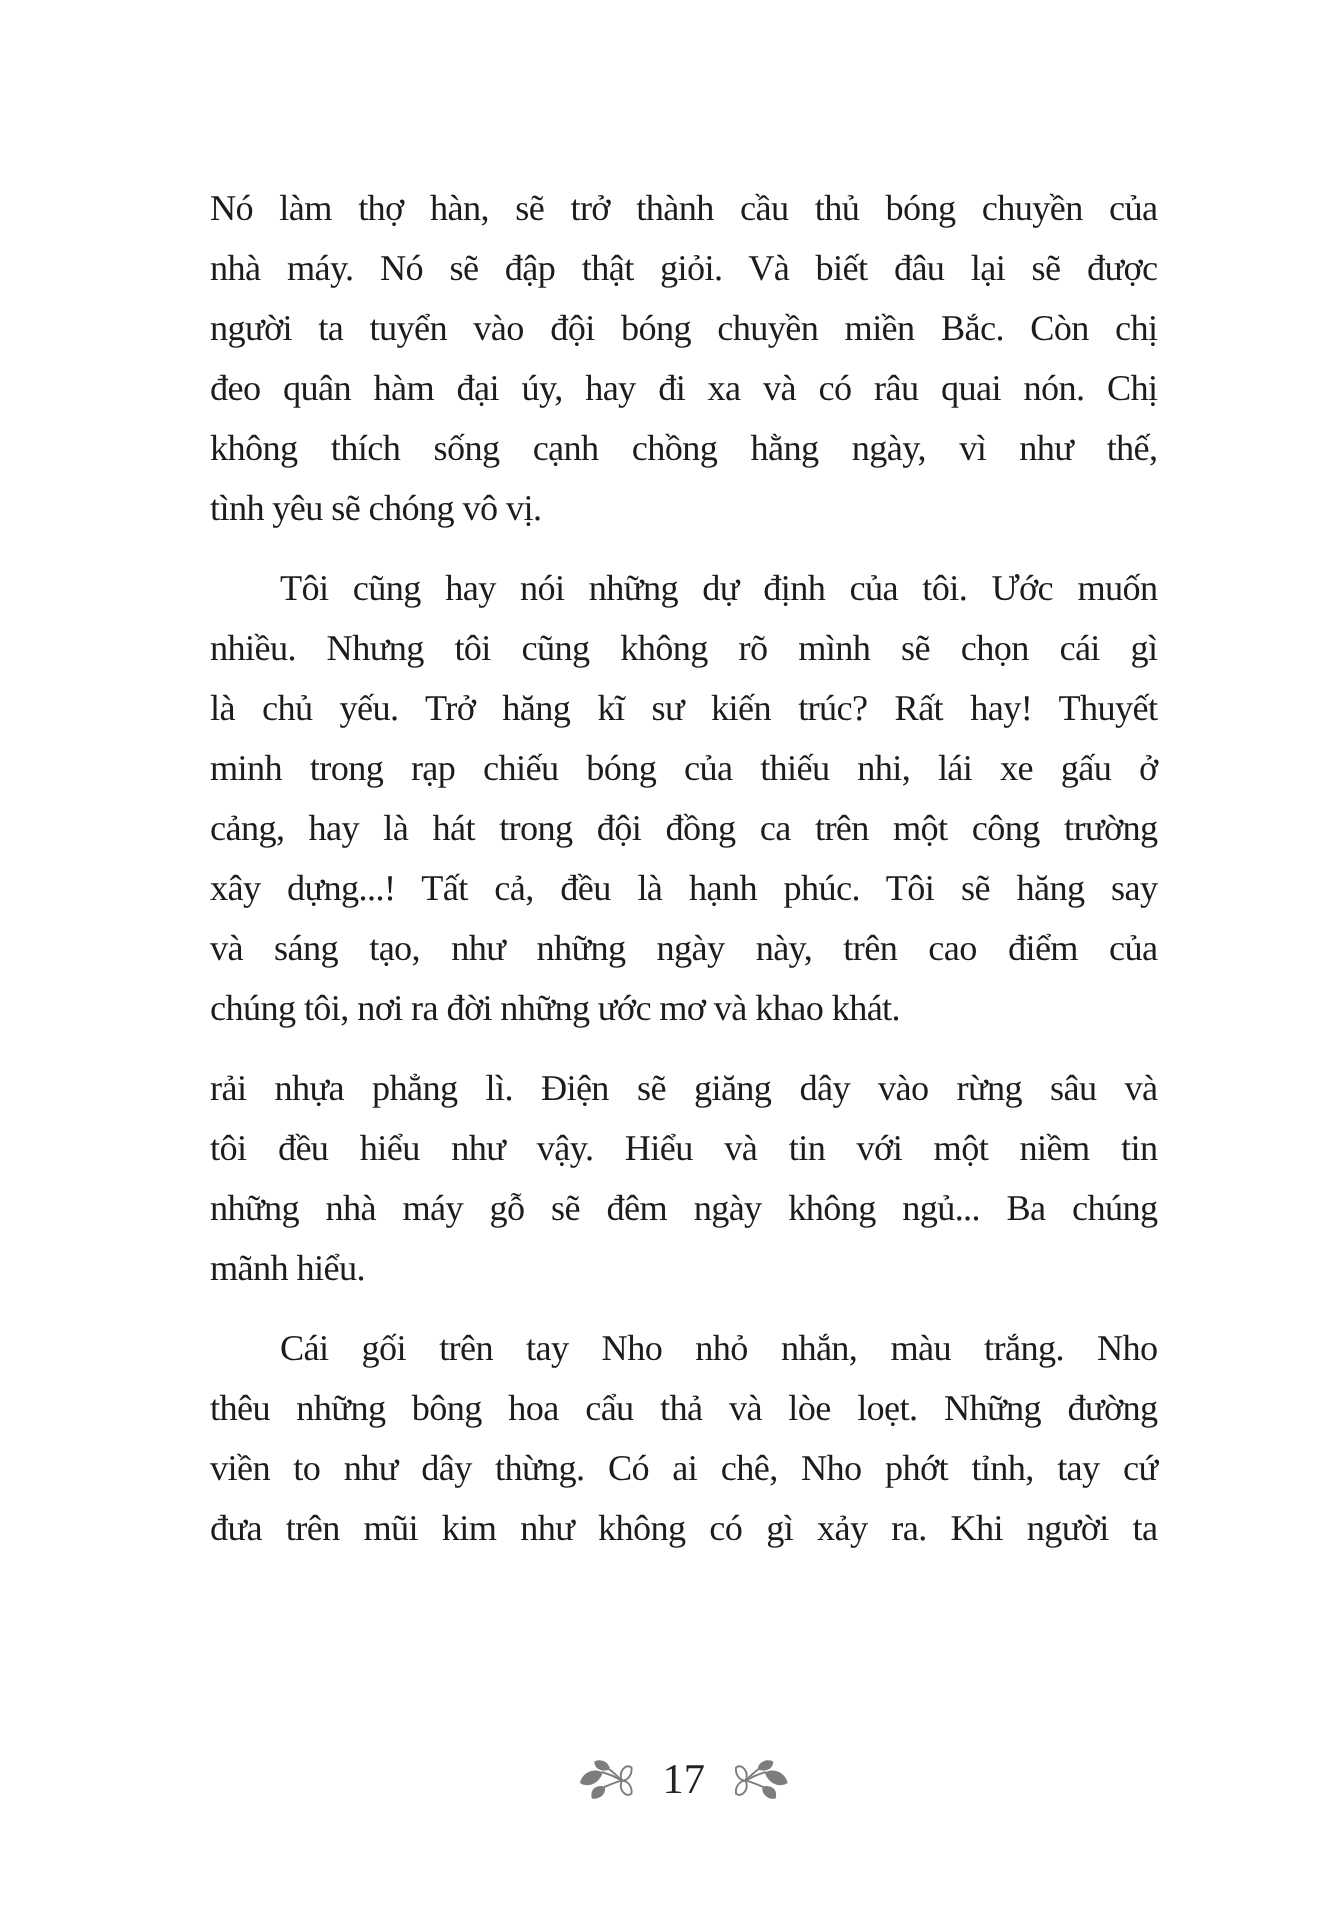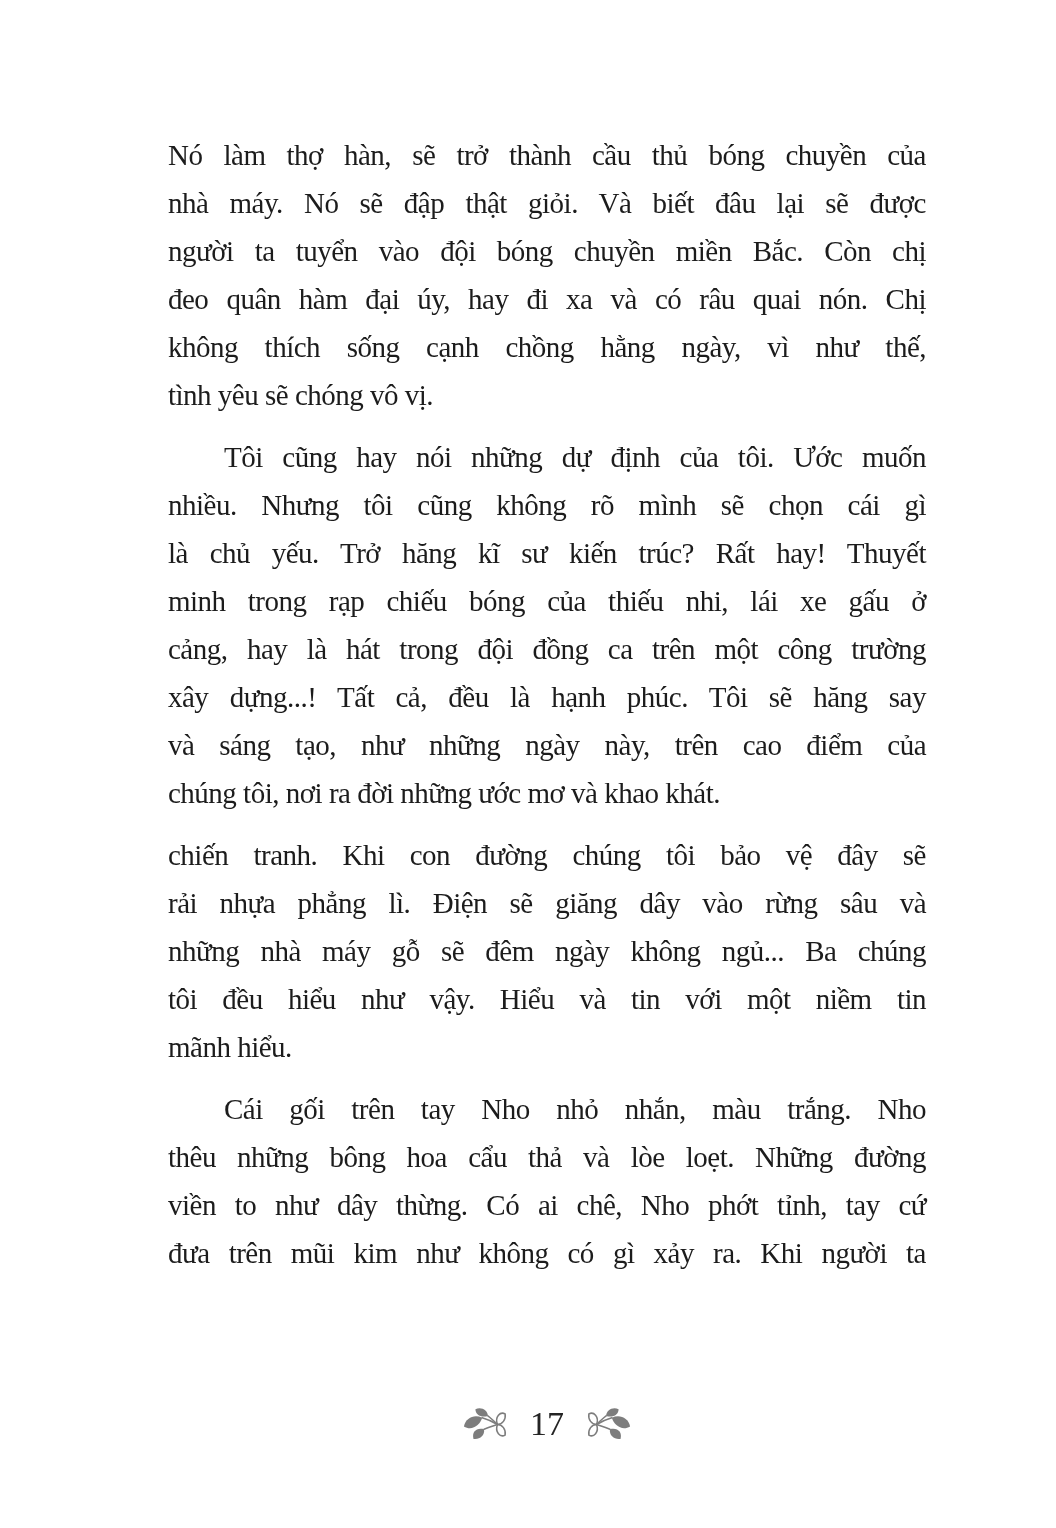--- a/index.html
+++ b/index.html
@@ -23,21 +23,21 @@
     position: absolute;
     left: 168px;
     top: 127px;
     width: 758px;
     color: #1c1c1c;
     font-size: 29px;
     line-height: 48px;
     letter-spacing: -0.5px;
   }
   .para {
-    margin: 4px 0 14px 0;
+    margin: 16px 0 14px 0;
   }
   .para:last-child {
     margin-bottom: 0;
   }
   .line {
     white-space: nowrap;
     text-align: justify;
     text-align-last: justify;
   }
   .line.endline {
@@ -95,24 +95,23 @@
       <div class="line">nhiều. Nhưng tôi cũng không rõ mình sẽ chọn cái gì</div>
       <div class="line">là chủ yếu. Trở hăng kĩ sư kiến trúc? Rất hay! Thuyết</div>
       <div class="line">minh trong rạp chiếu bóng của thiếu nhi, lái xe gấu ở</div>
       <div class="line">cảng, hay là hát trong đội đồng ca trên một công trường</div>
       <div class="line">xây dựng...! Tất cả, đều là hạnh phúc. Tôi sẽ hăng say</div>
       <div class="line">và sáng tạo, như những ngày này, trên cao điểm của</div>
       <div class="line endline">chúng tôi, nơi ra đời những ước mơ và khao khát.</div>
     </div>
 
     <div class="para">
-      <div class="line">chiến tranh. Khi con đường chúng tôi bảo vệ đây sẽ</div>
       <div class="line">rải nhựa phẳng lì. Điện sẽ giăng dây vào rừng sâu và</div>
+      <div class="line">tôi đều hiểu như vậy. Hiểu và tin với một niềm tin</div>
       <div class="line">những nhà máy gỗ sẽ đêm ngày không ngủ... Ba chúng</div>
-      <div class="line">tôi đều hiểu như vậy. Hiểu và tin với một niềm tin</div>
       <div class="line endline">mãnh hiểu.</div>
     </div>
 
     <div class="para">
       <div class="line indent">Cái gối trên tay Nho nhỏ nhắn, màu trắng. Nho</div>
       <div class="line">thêu những bông hoa cẩu thả và lòe loẹt. Những đường</div>
       <div class="line">viền to như dây thừng. Có ai chê, Nho phớt tỉnh, tay cứ</div>
       <div class="line">đưa trên mũi kim như không có gì xảy ra. Khi người ta</div>
     </div>
 

